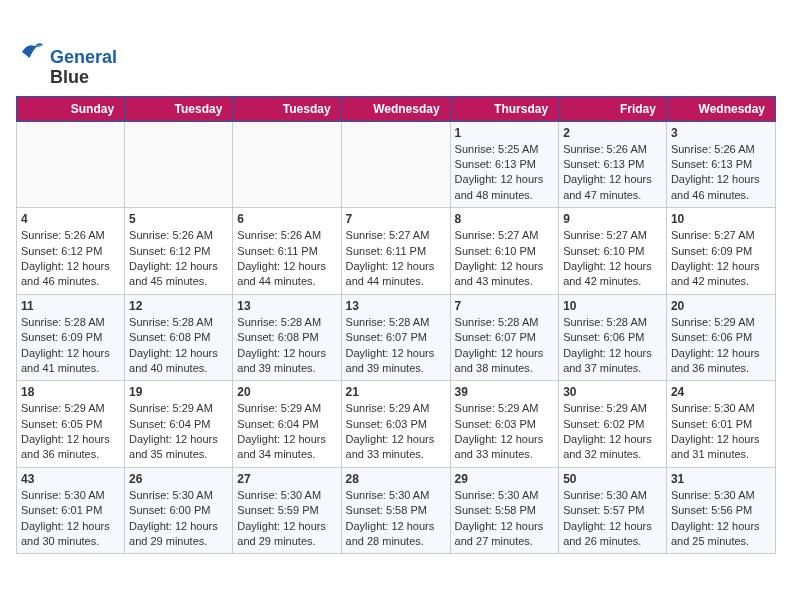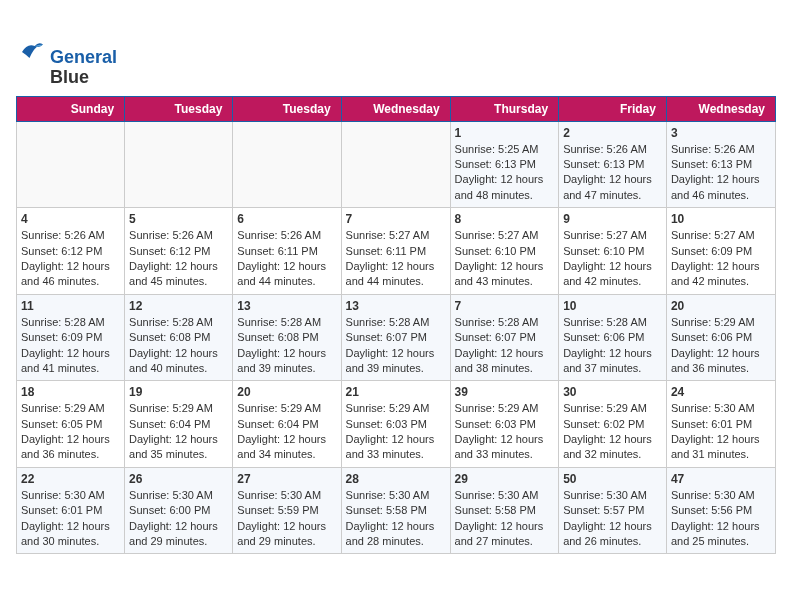--- a/index.html
+++ b/index.html
@@ -296,21 +296,21 @@
         <td>
           <div class="day-num">24</div>
           <div class="day-info" style="white-space: pre-line;">Sunrise: 5:30 AM
 Sunset: 6:01 PM
 Daylight: 12 hours
 and 31 minutes.</div>
         </td>
       </tr>
       <tr>
         <td>
-          <div class="day-num">22</div>
+          <div class="day-num">43</div>
           <div class="day-info" style="white-space: pre-line;">Sunrise: 5:30 AM
 Sunset: 6:01 PM
 Daylight: 12 hours
 and 30 minutes.</div>
         </td>
         <td>
           <div class="day-num">26</div>
           <div class="day-info" style="white-space: pre-line;">Sunrise: 5:30 AM
 Sunset: 6:00 PM
 Daylight: 12 hours
@@ -338,21 +338,21 @@
 and 27 minutes.</div>
         </td>
         <td>
           <div class="day-num">50</div>
           <div class="day-info" style="white-space: pre-line;">Sunrise: 5:30 AM
 Sunset: 5:57 PM
 Daylight: 12 hours
 and 26 minutes.</div>
         </td>
         <td>
-          <div class="day-num">47</div>
+          <div class="day-num">31</div>
           <div class="day-info" style="white-space: pre-line;">Sunrise: 5:30 AM
 Sunset: 5:56 PM
 Daylight: 12 hours
 and 25 minutes.</div>
         </td>
       </tr>
     </tbody>
 </table>
 
 </body></html>

